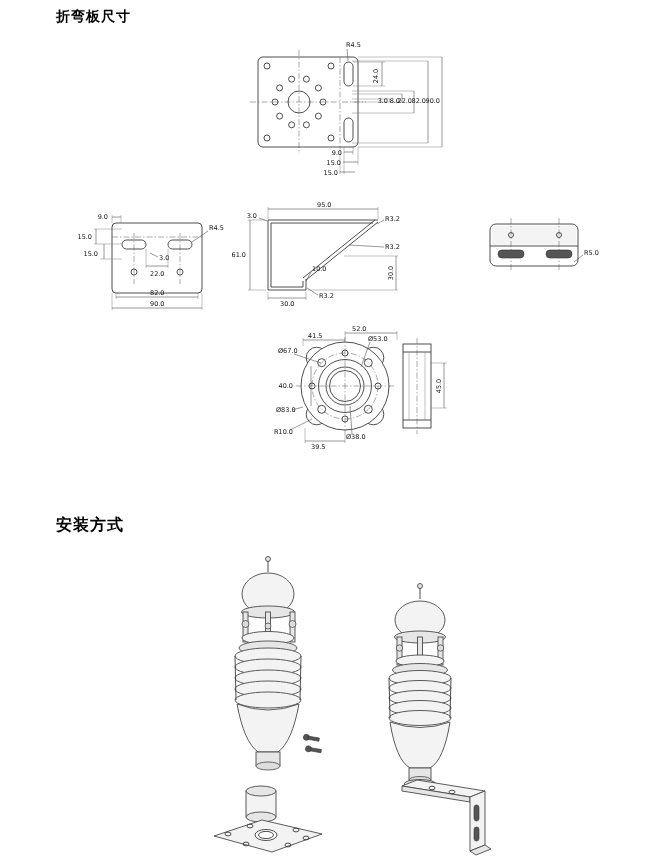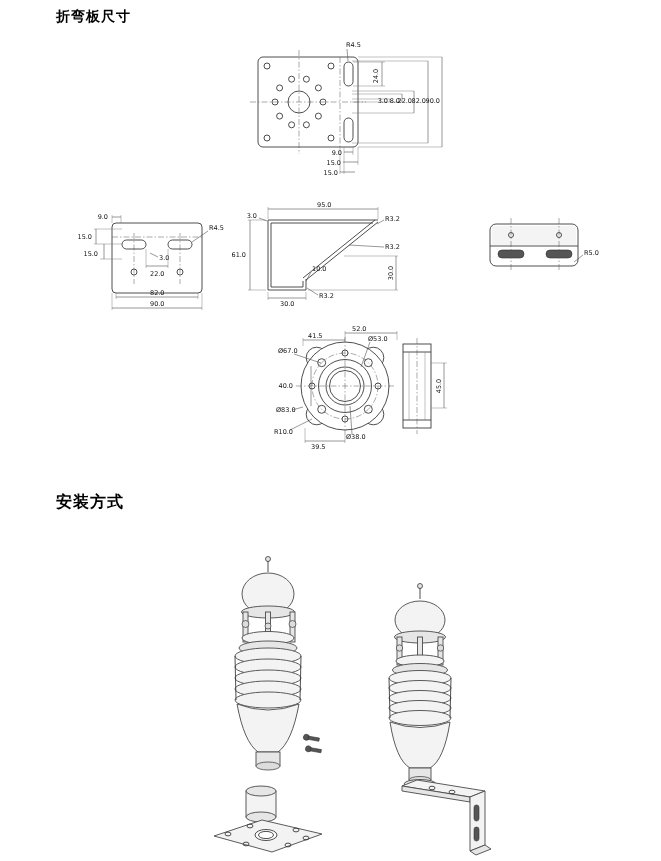--- a/index.html
+++ b/index.html
@@ -6,21 +6,21 @@
   #page{
     position:relative;width:661px;height:861px;background:#ffffff;
     border-right:1px solid #c9c9c9;border-bottom:1px solid #c9c9c9;
     overflow:hidden;font-family:"Liberation Sans",sans-serif;
   }
   .heading{
     position:absolute;left:48px;color:#000;font-weight:700;
     font-family:"Liberation Sans",sans-serif;letter-spacing:1px;margin-left:8px;
   }
   #h-bend{top:8px;font-size:14px;}
-  #h-install{top:492px;font-size:16px;text-align:center;}
+  #h-install{top:515px;font-size:16px;text-align:center;}
   svg{position:absolute;left:0;top:0;}
   .ol{fill:none;stroke:#3a3a3a;stroke-width:0.9;}
   .fw{fill:#ffffff;stroke:#3a3a3a;stroke-width:0.9;}
   .dim{stroke:#444;stroke-width:0.55;fill:none;}
   .ext{stroke:#777;stroke-width:0.45;fill:none;}
   .dash{stroke:#555;stroke-width:0.5;stroke-dasharray:6 2 1.5 2;fill:none;}
   .dt{font:6.5px "DejaVu Sans",sans-serif;fill:#111;}
   .il{fill:#f3f3f3;stroke:#4a4a4a;stroke-width:0.9;}
   .il2{fill:#e6e6e6;stroke:#4a4a4a;stroke-width:0.9;}
   .il3{fill:#dddddd;stroke:#4a4a4a;stroke-width:0.8;}

